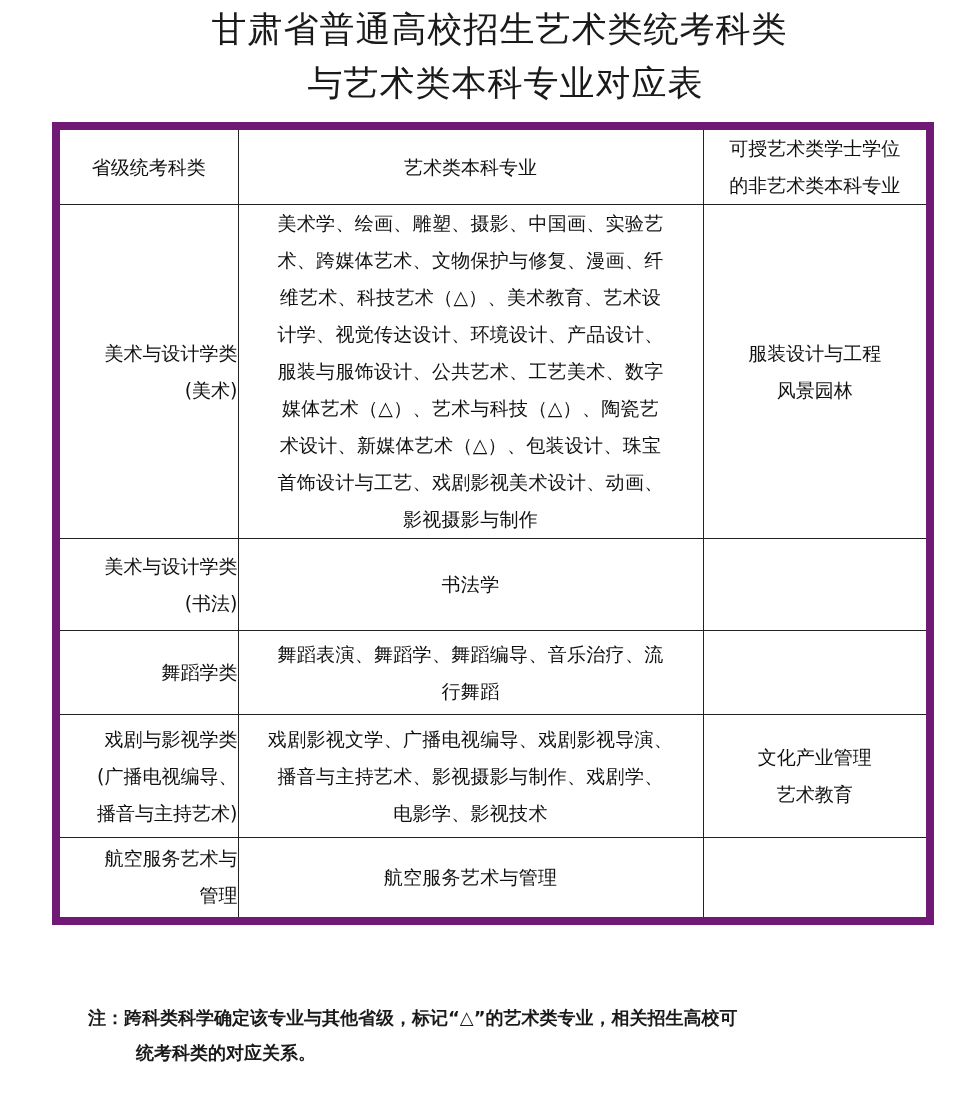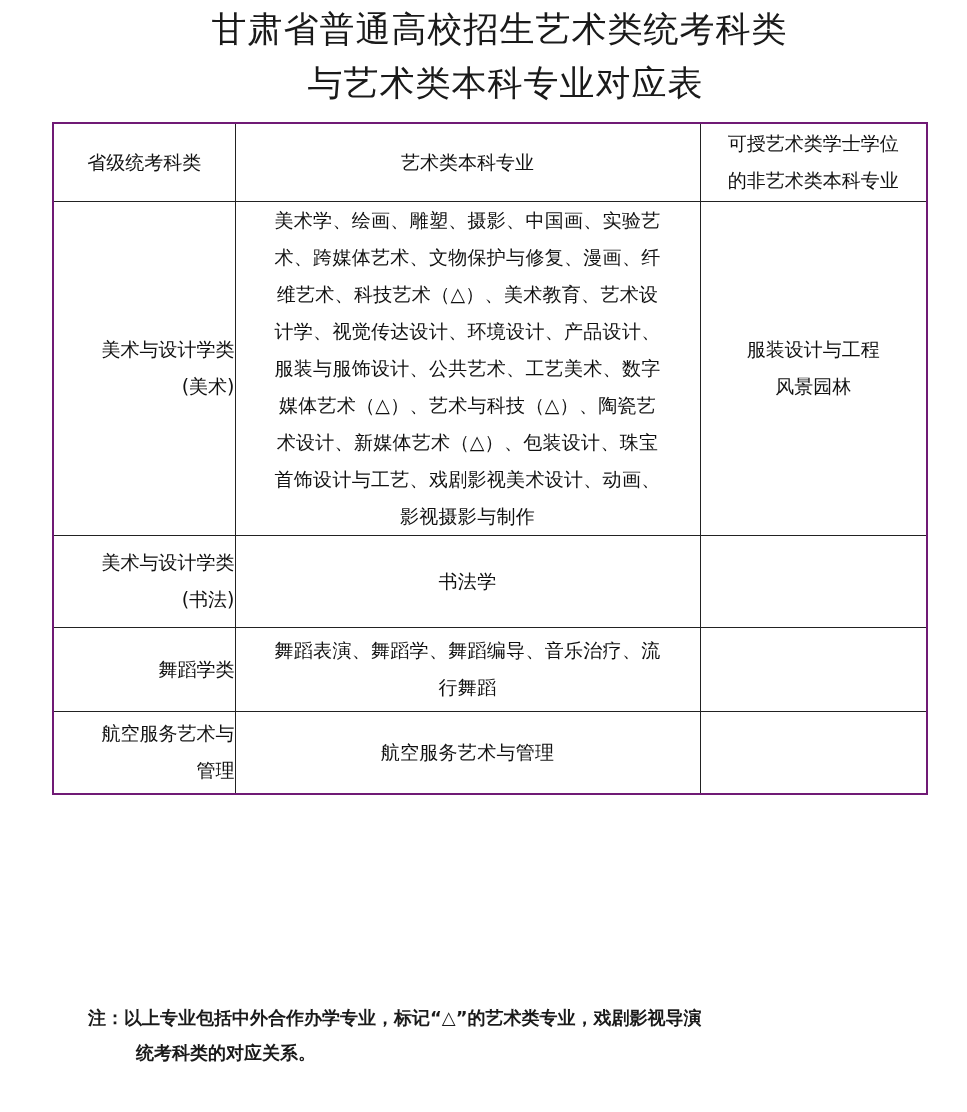--- a/index.html
+++ b/index.html
@@ -29,21 +29,21 @@
     .title.line1 { top: 6px; }
     .title.line2 { top: 60px; padding-left: 6px; }
 
     table.corr {
       position: absolute;
       left: 52px;
       top: 122px;
       width: 874px;
       border-collapse: collapse;
       table-layout: fixed;
-      border: 2px solid #701a75;
+      border: 8px solid #701a75;
     }
     table.corr td, table.corr th {
       border: 1.5px solid #222222;
       padding: 0;
       vertical-align: middle;
       font-size: 19px;
       line-height: 37px;
       font-weight: normal;
     }
     col.c1 { width: 182px; }
@@ -161,30 +161,46 @@
     <td class="cat">
       <span class="line">舞蹈学类</span>
     </td>
     <td class="majors">
       <span class="line">舞蹈表演、舞蹈学、舞蹈编导、音乐治疗、流</span>
       <span class="line">行舞蹈</span>
     </td>
     <td class="nonart"></td>
   </tr>
 
+  <tr class="r5">
+    <td class="cat">
+      <span class="line">戏剧与影视学类</span>
+      <span class="line">(广播电视编导、</span>
+      <span class="line">播音与主持艺术)</span>
+    </td>
+    <td class="majors">
+      <span class="line">戏剧影视文学、广播电视编导、戏剧影视导演、</span>
+      <span class="line">播音与主持艺术、影视摄影与制作、戏剧学、</span>
+      <span class="line">电影学、影视技术</span>
+    </td>
+    <td class="nonart">
+      <span class="line">文化产业管理</span>
+      <span class="line">艺术教育</span>
+    </td>
+  </tr>
 
   <tr class="r6">
     <td class="cat">
       <span class="line">航空服务艺术与</span>
       <span class="line">管理</span>
     </td>
     <td class="majors">
       <span class="line">航空服务艺术与管理</span>
     </td>
     <td class="nonart"></td>
   </tr>
 </tbody>
   </table>
 
 <div class="note">
-  <span class="nl">注：以上专业包括中外合作办学专业，标记“△”的艺术类专业，戏剧影视导演</span>
+  <span class="nl">注：跨科类科学确定该专业与其他省级，标记“△”的艺术类专业，相关招生高校可</span>
   <span class="nl indent">统考科类的对应关系。</span>
 </div>
 
 </body></html>

